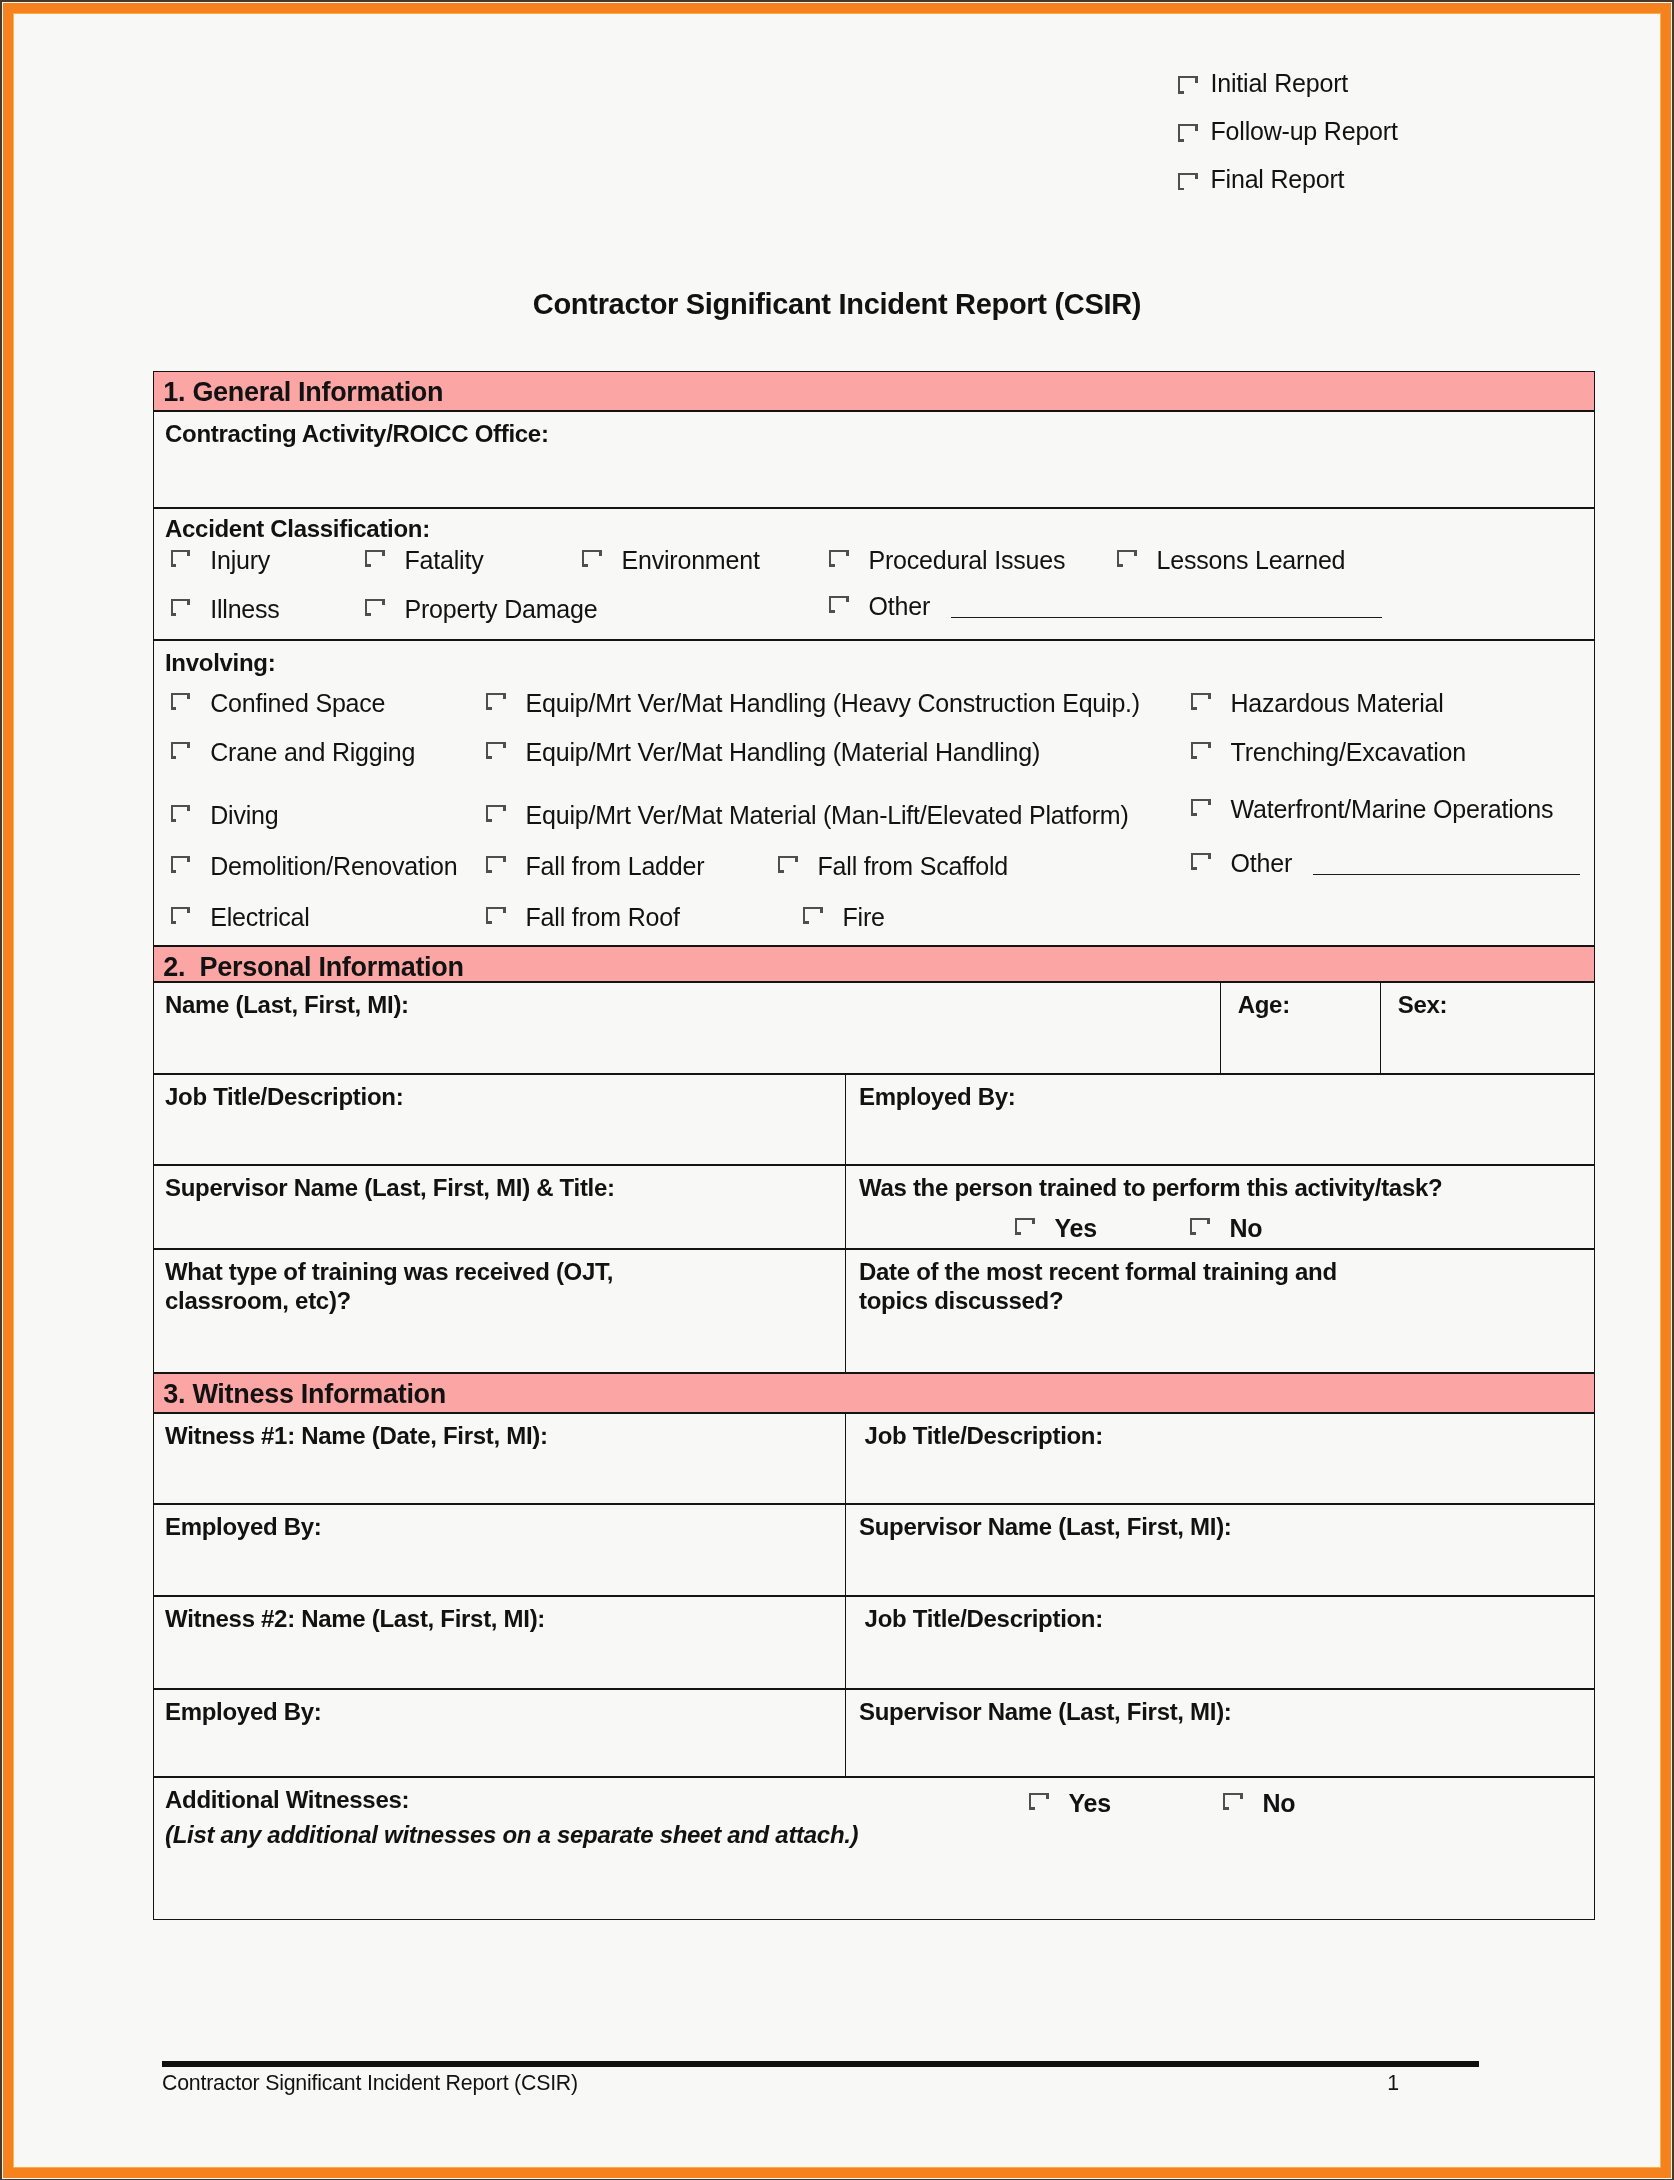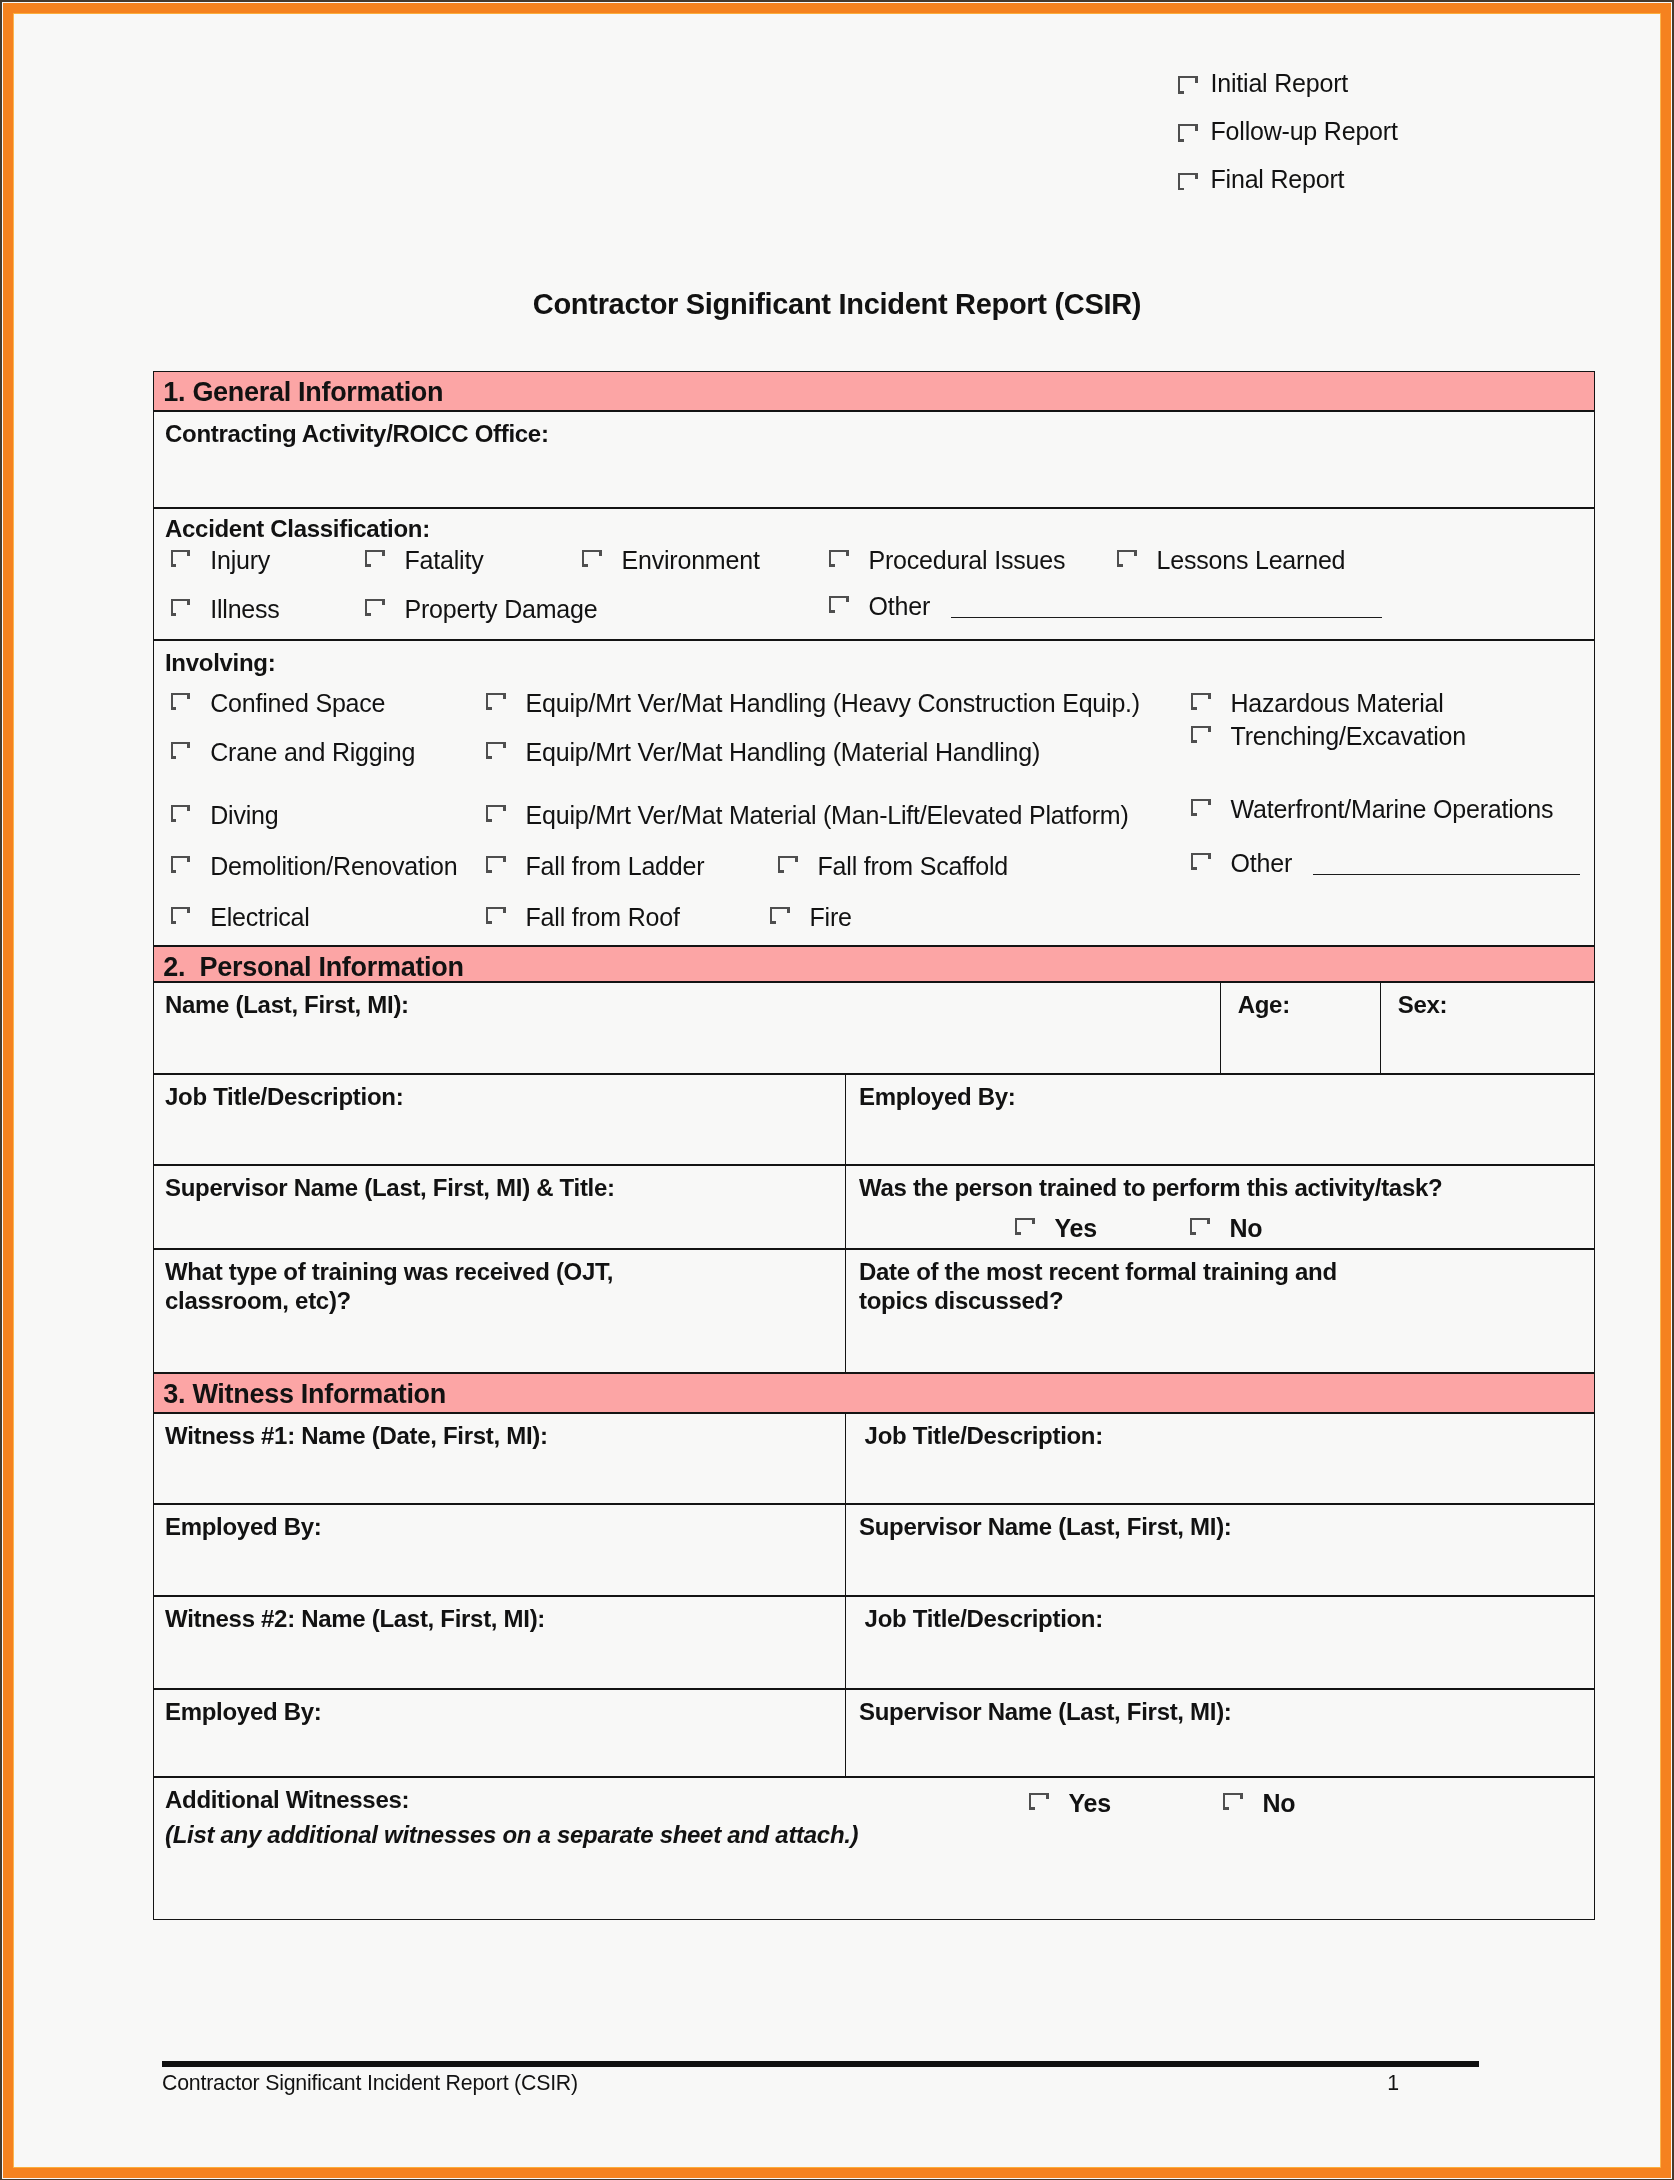--- a/index.html
+++ b/index.html
@@ -186,21 +186,21 @@
       </div>
 
       <div class="cbitem" style="left:16.7px;top:97px">
         <span class="cb"></span>
         <span>Crane and Rigging</span>
       </div>
       <div class="cbitem" style="left:332px;top:97px">
         <span class="cb"></span>
         <span>Equip/Mrt Ver/Mat Handling (Material Handling)</span>
       </div>
-      <div class="cbitem" style="left:1037px;top:81px">
+      <div class="cbitem" style="left:1037px;top:97px">
         <span class="cb"></span>
         <span>Trenching/Excavation</span>
       </div>
 
       <div class="cbitem" style="left:16.7px;top:160px">
         <span class="cb"></span>
         <span>Diving</span>
       </div>
       <div class="cbitem" style="left:332px;top:160px">
         <span class="cb"></span>
@@ -230,21 +230,21 @@
       </div>
 
       <div class="cbitem" style="left:16.7px;top:262px">
         <span class="cb"></span>
         <span>Electrical</span>
       </div>
       <div class="cbitem" style="left:332px;top:262px">
         <span class="cb"></span>
         <span>Fall from Roof</span>
       </div>
-      <div class="cbitem" style="left:616px;top:262px">
+      <div class="cbitem" style="left:649px;top:262px">
         <span class="cb"></span>
         <span>Fire</span>
       </div>
     </div>
 
     <div class="trow sechead" style="height:36px">
       <div class="sechead-label">2.  Personal Information</div>
     </div>
 
     <div class="trow" style="height:92px">

